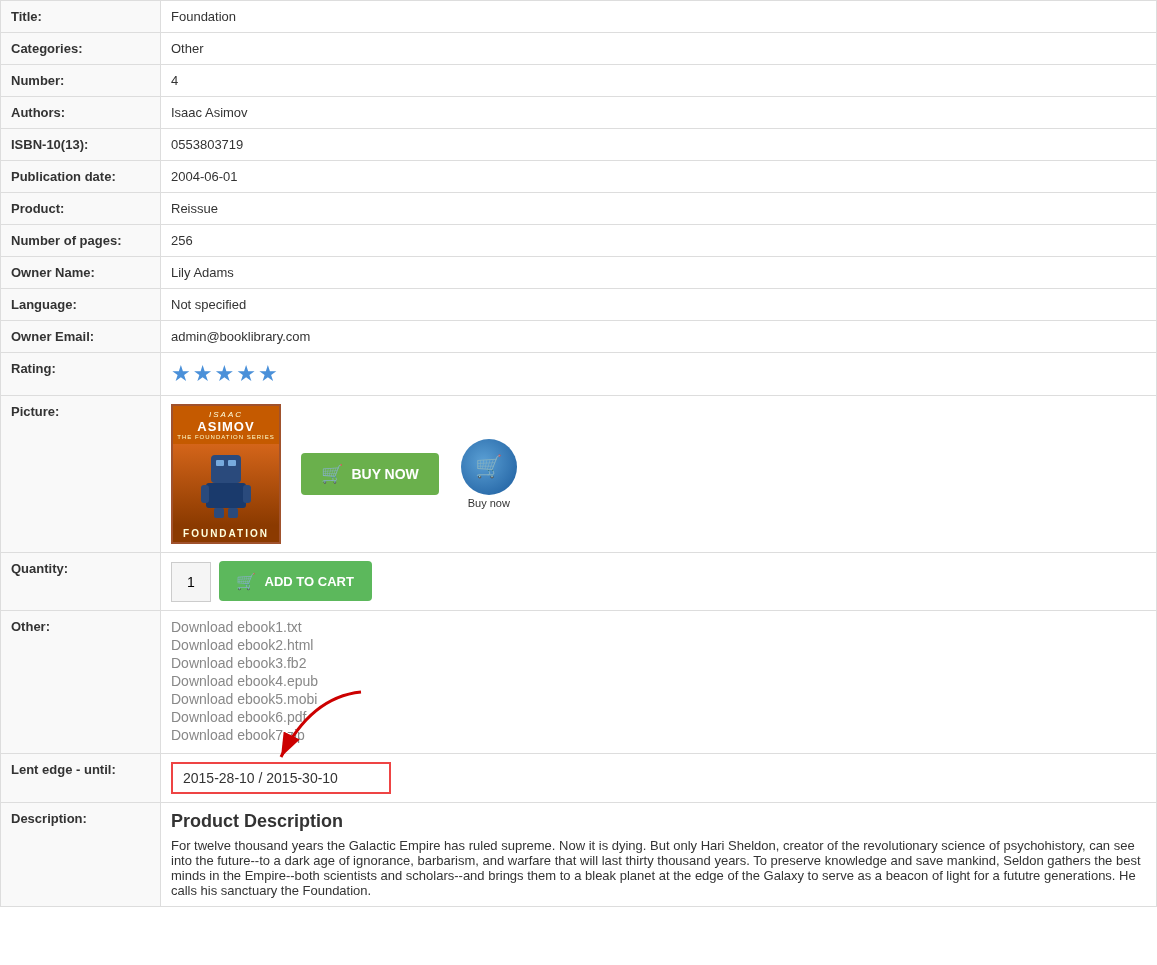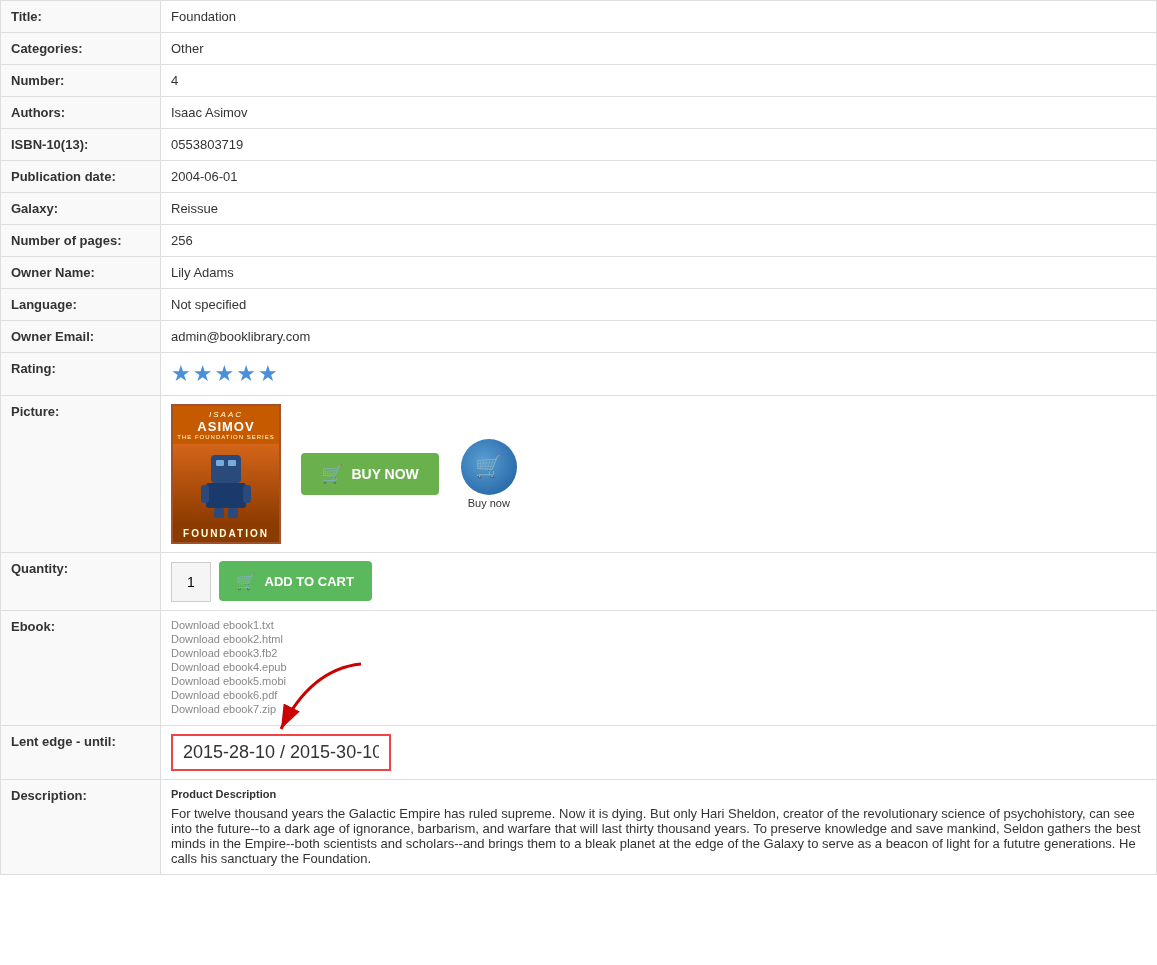--- a/index.html
+++ b/index.html
@@ -110,34 +110,34 @@
       height: 40px;
     }
     .cart-icon-small {
       font-size: 16px;
     }
     .ebook-link {
       display: block;
       color: #888;
       text-decoration: none;
       margin-bottom: 2px;
-      font-size: 11px;
+      font-size: 14px;
     }
     .lent-input {
       border: 2px solid #e44;
       padding: 6px 10px;
-      font-size: 18px;
+      font-size: 14px;
       color: #333;
       background: #fff;
       width: 220px;
     }
     .description-title {
       font-weight: bold;
       margin-bottom: 6px;
-      font-size: 11px;
+      font-size: 18px;
     }
     .picture-cell-content {
       display: flex;
       align-items: center;
       gap: 20px;
       flex-wrap: wrap;
     }
     .buy-buttons-group {
       display: flex;
       align-items: center;
@@ -181,21 +181,21 @@
       <td>0553803719</td>
     </tr>
 
 
     <tr>
       <td>Publication date:</td>
       <td>2004-06-01</td>
     </tr>
 
     <tr>
-      <td>Galaxy:</td>
+      <td>Product:</td>
       <td>Reissue</td>
     </tr>
 
     <tr>
       <td>Number of pages:</td>
       <td>256</td>
     </tr>
 
     <tr>
       <td>Owner Name:</td>
@@ -269,21 +269,21 @@
       <td>
         <input class="quantity-input" type="text" value="1" style="">
         <button class="add-to-cart-btn">
           <span class="cart-icon-small">🛒</span>
           <span>ADD TO CART</span>
         </button>
       </td>
     </tr>
 
     <tr>
-      <td>Ebook:</td>
+      <td>Other:</td>
       <td>
         <div id="ebook-links">
             <a href="#" class="ebook-link">Download ebook1.txt</a>
             <a href="#" class="ebook-link">Download ebook2.html</a>
             <a href="#" class="ebook-link">Download ebook3.fb2</a>
             <a href="#" class="ebook-link">Download ebook4.epub</a>
             <a href="#" class="ebook-link">Download ebook5.mobi</a>
             <a href="#" class="ebook-link">Download ebook6.pdf</a>
             <a href="#" class="ebook-link">Download ebook7.zip</a>
           </div>

